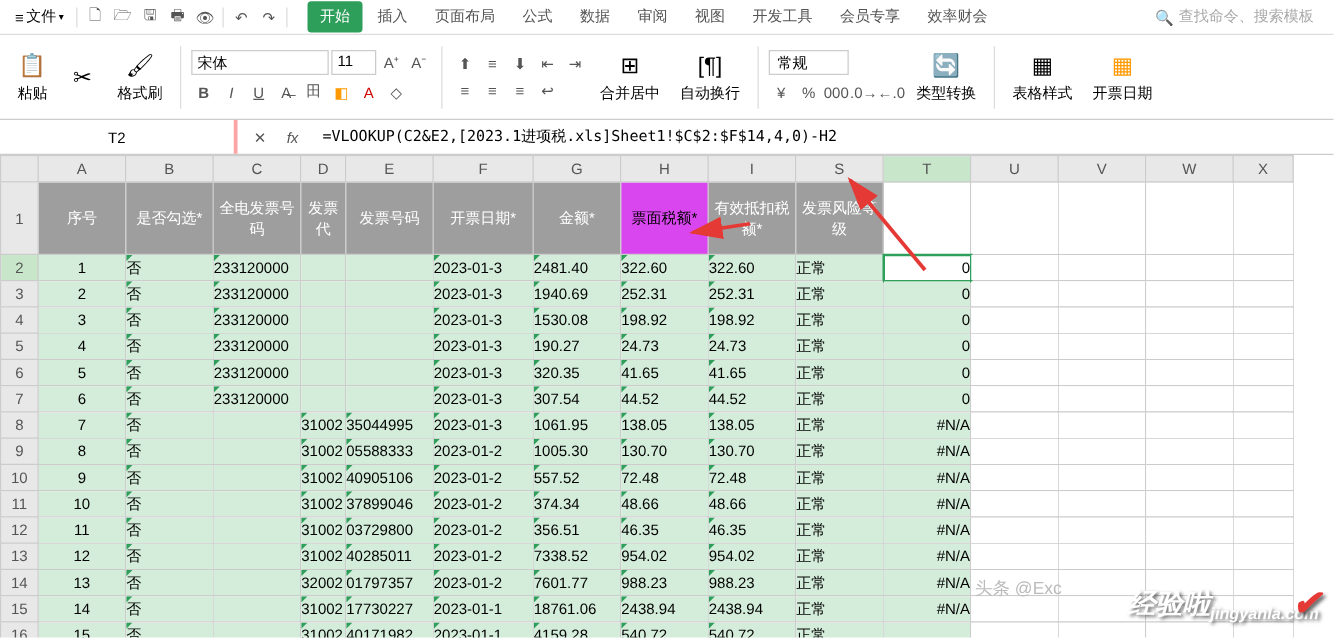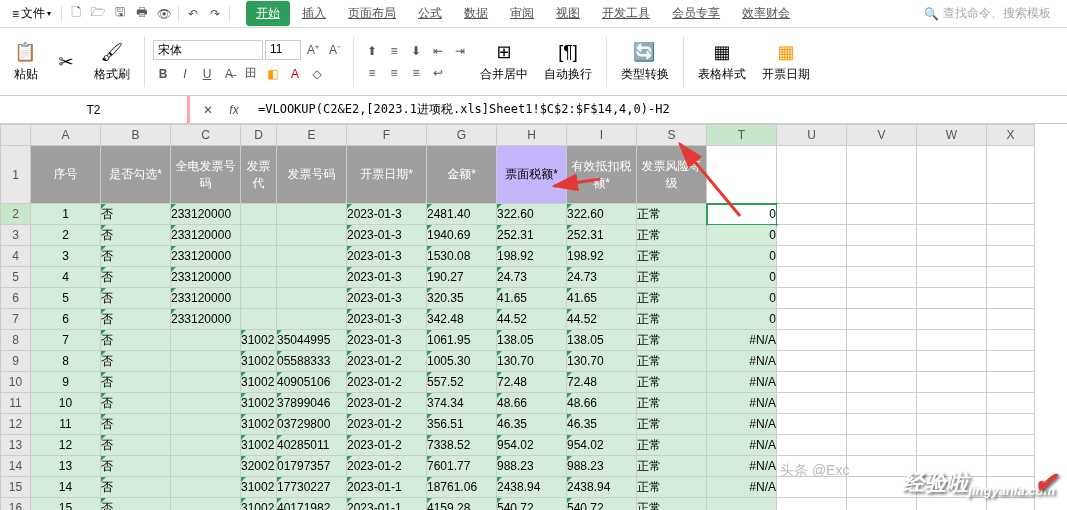--- a/index.html
+++ b/index.html
@@ -3,21 +3,21 @@
   <meta charset="utf-8">
   <style>
     * { margin: 0; padding: 0; box-sizing: border-box; font-family: "Microsoft YaHei", Arial, sans-serif; }
     body { background: #fff; font-size: 12px; overflow: hidden; width: 1067px; height: 510px; }
     
     .menubar { height: 28px; background: #fff; display: flex; align-items: center; border-bottom: 1px solid #ddd; padding: 0 6px; gap: 2px; }
     .menubar .file-menu { padding: 2px 6px; display: flex; align-items: center; gap: 2px; }
     .menubar .qat-icon { width: 20px; height: 20px; display: flex; align-items: center; justify-content: center; color: #555; cursor: pointer; }
     .menubar .sep { width: 1px; height: 16px; background: #ddd; margin: 0 2px; }
     .tabs { display: flex; gap: 2px; margin-left: 12px; }
-    .tab { padding: 4px 10px; color: #555; cursor: pointer; text-decoration: underline; }
+    .tab { padding: 4px 10px; color: #555; cursor: pointer; }
     .tab.active { background: #2e9e5b; color: #fff; border-radius: 3px; }
     .search-box { margin-left: auto; color: #aaa; display: flex; align-items: center; gap: 4px; padding-right: 10px; }
     
     .ribbon { height: 68px; background: #fff; display: flex; align-items: center; border-bottom: 1px solid #ccc; padding: 4px 8px; gap: 4px; }
     .big-btn { display: flex; flex-direction: column; align-items: center; gap: 2px; padding: 2px 6px; cursor: pointer; }
     .big-btn .icon { width: 24px; height: 24px; display: flex; align-items: center; justify-content: center; font-size: 18px; }
     .ribbon-sep { width: 1px; height: 50px; background: #ddd; margin: 0 4px; }
     .font-controls { display: flex; flex-direction: column; gap: 4px; }
     .font-row { display: flex; align-items: center; gap: 2px; }
     .font-select { border: 1px solid #ccc; padding: 1px 4px; height: 20px; background: #fff; }
@@ -35,21 +35,21 @@
     
     .grid-container { position: relative; }
     table.sheet { border-collapse: collapse; table-layout: fixed; }
     .sheet th, .sheet td { border: 1px solid #ccc; padding: 0; height: 21px; font-size: 12px; }
     .col-hdr { background: #e8e8e8; text-align: center; font-weight: normal; color: #555; height: 20px; }
     .row-hdr { background: #e8e8e8; text-align: center; font-weight: normal; color: #555; width: 30px; }
     .col-hdr.sel, .row-hdr.sel { background: #c8e6c9; }
     .corner { background: #e8e8e8; width: 30px; }
     
     .hdr-cell { background: #9e9e9e; color: #fff; text-align: center; font-weight: normal; height: 58px; vertical-align: middle; border: 1px solid #666; padding: 2px; }
-    .hdr-cell.highlight { background: #c4b5fd; color: #000; }
+    .hdr-cell.highlight { background: #d946ef; color: #000; }
     .row-1 th { height: 58px; }
     
     .data-cell { background: #d4edda; padding: 0 4px; position: relative; overflow: hidden; white-space: nowrap; text-align: right; }
     .data-cell.left { text-align: left; }
     .data-cell.center { text-align: center; }
     .data-cell.tri::before { content: ''; position: absolute; top: 0; left: 0; border-left: 5px solid #2e9e5b; border-bottom: 5px solid transparent; }
     .data-cell.white { background: #fff; }
     .active-cell { outline: 2px solid #2e9e5b; outline-offset: -1px; background: #fff !important; }
     
     .arrow-overlay { position: absolute; pointer-events: none; }
@@ -150,20 +150,30 @@
   </div>
   <div class="big-btn">
     <div class="icon">⊞</div>
     <span>合并居中</span>
   </div>
   <div class="big-btn">
     <div class="icon">[¶]</div>
     <span>自动换行</span>
   </div>
   <div class="ribbon-sep"></div>
+  <div class="font-controls">
+    <div class="num-fmt">常规</div>
+    <div class="font-row">
+      <div class="sm-btn">¥</div>
+      <div class="sm-btn">%</div>
+      <div class="sm-btn">000</div>
+      <div class="sm-btn">.0→</div>
+      <div class="sm-btn">←.0</div>
+    </div>
+  </div>
   <div class="big-btn">
     <div class="icon">🔄</div>
     <span>类型转换</span>
   </div>
   <div class="ribbon-sep"></div>
   <div class="big-btn">
     <div class="icon">▦</div>
     <span>表格样式</span>
   </div>
   <div class="big-btn">
@@ -313,21 +323,21 @@
           <td class="data-cell white"></td>
         </tr>
         <tr>
           <th class="row-hdr">7</th>
           <td class="data-cell center">6</td>
           <td class="data-cell left tri">否</td>
           <td class="data-cell left tri">233120000</td>
           <td class="data-cell left "></td>
           <td class="data-cell left "></td>
           <td class="data-cell left tri">2023-01-3</td>
-          <td class="data-cell left tri">342.48</td>
+          <td class="data-cell left tri">307.54</td>
           <td class="data-cell left tri">44.52</td>
           <td class="data-cell left tri">44.52</td>
           <td class="data-cell left">正常</td>
           <td class="data-cell ">0</td>
           <td class="data-cell white"></td>
           <td class="data-cell white"></td>
           <td class="data-cell white"></td>
           <td class="data-cell white"></td>
         </tr>
         <tr>

